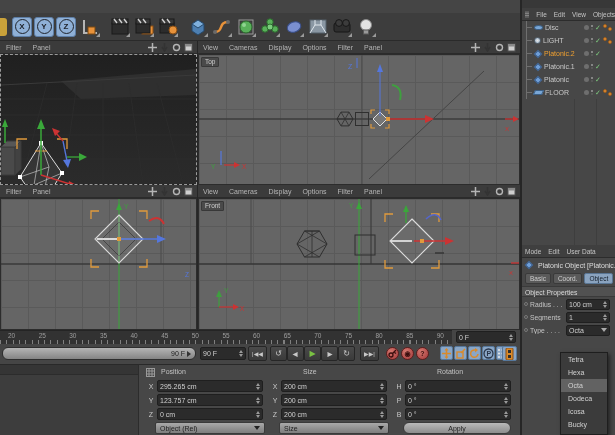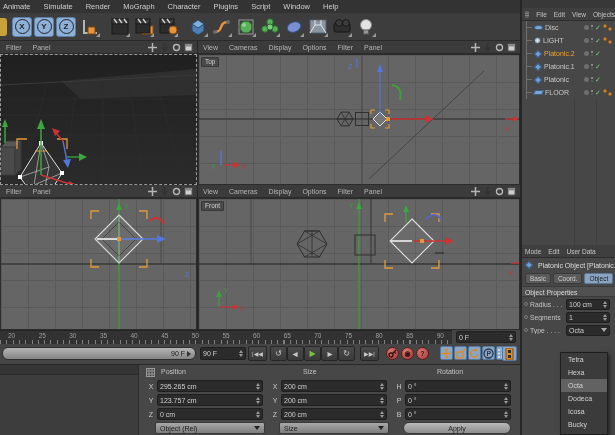--- a/index.html
+++ b/index.html
@@ -121,31 +121,20 @@
   .dropdown{position:absolute;left:560px;top:352px;width:48px;height:83px;background:#3b3b3b;
     border:1px solid #1e1e1e;box-shadow:2px 2px 4px rgba(0,0,0,.5);z-index:9;}
   .opt{height:13px;line-height:13px;padding-left:7px;font-size:7px;color:#d2d2d2;}
   .opt.hl{background:#626262;}
 </style>
 </head>
 <body>
 
 <div id="window">
 
-  <div class="menubar">
-    <span>Animate</span>
-    <span>Simulate</span>
-    <span>Render</span>
-    <span>MoGraph</span>
-    <span>Character</span>
-    <span>Plugins</span>
-    <span>Script</span>
-    <span>Window</span>
-    <span>Help</span>
-  </div>
 
   <div class="toolbar">
     <div class="tb-sliver"></div>
     <div class="axis-chip">
         <b>X</b>
       </div>
     <div class="axis-chip">
         <b>Y</b>
       </div>
     <div class="axis-chip">

